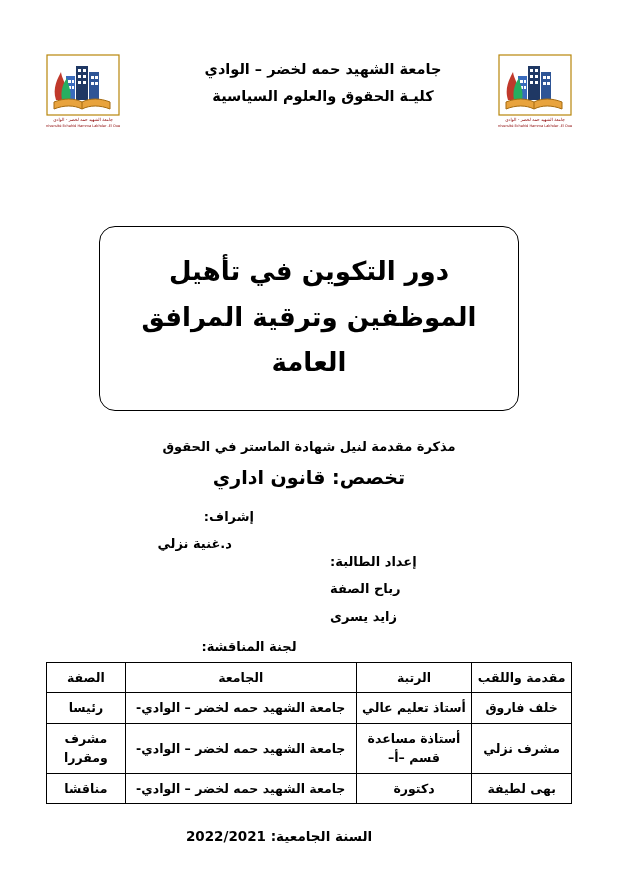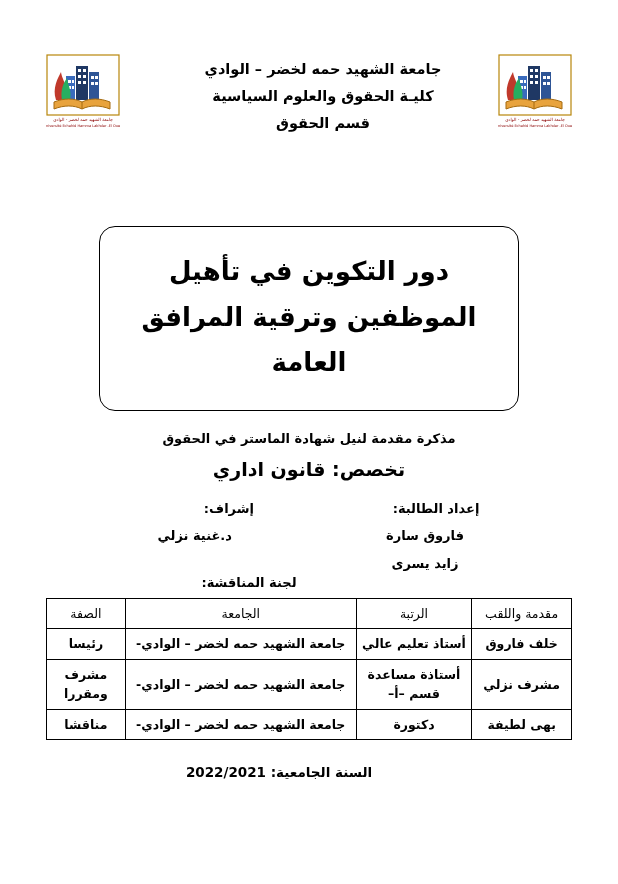--- a/index.html
+++ b/index.html
@@ -62,51 +62,51 @@
     font-weight: bold;
     line-height: 1.75;
     letter-spacing: 0px;
   }
 
   
   .subtitle {
     text-align: center;
     font-size: 13px;
     font-weight: bold;
-    margin-top: 16px;
+    margin-top: 24px;
     line-height: 1.9;
   }
   .specialty {
     text-align: center;
     font-size: 19px;
     font-weight: bold;
     line-height: 1.9;
   }
 
   
   .people {
     margin-top: 14px;
     display: flex;
     justify-content: space-between;
     font-size: 13px;
     font-weight: bold;
   }
   .people .col { width: 46%; }
-  .people .col.right { text-align: center; padding-right: 30px; box-sizing: border-box;}
+  .people .col.right { text-align: left; padding-right: 30px; box-sizing: border-box; margin-top: 45px;}
   .people .col.left  { text-align: right; padding-right: 34px; box-sizing: border-box;}
   .people .name {
     font-weight: bold;
     padding-top: 8px;
     padding-right: 22px;
     line-height: 1.8;
   }
 
   
   .jury-label {
-    margin-top: 0;
+    margin-top: 11px;
     text-align: center;
     font-size: 13px;
     font-weight: bold;
     padding-right: 120px;
   }
 
   table.jury {
     margin: 8px auto 0 auto;
     width: 100%;
     border-collapse: collapse;
@@ -114,21 +114,21 @@
     font-weight: bold;
     direction: rtl;
   }
   table.jury th, table.jury td {
     border: 1px solid #000;
     padding: 5px 4px;
     text-align: center;
     vertical-align: middle;
     line-height: 1.55;
   }
-  table.jury th { font-weight: normal; margin-left: 32px; }
+  table.jury th { font-weight: bold; margin-left: 32px; }
   .col-name { width: 19%; }
   .col-rank { width: 22%; }
   .col-univ { width: 44%; }
   .col-role { width: 15%; }
 
   .year {
     margin-top: 24px;
     text-align: center;
     font-size: 13.5px;
     font-weight: bold;
@@ -173,21 +173,20 @@
         <path d="M8 48 C18 44 28 44 36 48 C44 44 54 44 64 48 L64 55 C54 51 44 51 36 55 C28 51 18 51 8 55 Z" fill="#e8a33d" stroke="#a56b10" stroke-width="1"></path>
         <line x1="36" y1="48" x2="36" y2="55" stroke="#a56b10" stroke-width="1"></line>
         <text x="37" y="67" font-size="4.3" text-anchor="middle" fill="#8b0000" font-family="DejaVu Sans, sans-serif">جامعة الشهيد حمه لخضر - الوادي</text>
         <text x="37" y="73" font-size="3.5" text-anchor="middle" fill="#8b0000" font-family="DejaVu Sans, sans-serif">Université Echahid Hamma Lakhdar -El Oued</text>
       </svg>
     </div>
 
     <div class="header-text">
       <div>جامعة الشهيد حمه لخضر – الوادي</div>
       <div>كليـة الحقوق والعلوم السياسية</div>
-      <div>قسم الحقوق</div>
     </div>
 
     <div class="logo left">
       <svg width="74" height="78" viewBox="0 0 74 78" xmlns="http://www.w3.org/2000/svg">
         <rect x="1" y="1" width="72" height="60" fill="#ffffff" stroke="#b8860b" stroke-width="1.2"></rect>
         <rect x="30" y="12" width="12" height="34" fill="#1f3864"></rect>
         <rect x="43" y="18" width="10" height="28" fill="#2e5596"></rect>
         <rect x="20" y="22" width="9" height="24" fill="#3a6bbd"></rect>
         <g fill="#ffffff">
           <rect x="32" y="15" width="3" height="3"></rect>
@@ -219,21 +218,21 @@
     <div class="title-line">دور التكوين في تأهيل</div>
     <div class="title-line">الموظفين وترقية المرافق العامة</div>
   </div>
 
   <div class="subtitle">مذكرة مقدمة لنيل شهادة الماستر في الحقوق</div>
   <div class="specialty">تخصص: قانون اداري</div>
 
   <div class="people">
     <div class="col right">
       <div>إعداد الطالبة:</div>
-      <div class="name">فاروق سارة</div>
+      <div class="name">رباح الصفة</div>
       <div class="name" style="padding-top:4px">زايد يسرى</div>
     </div>
     <div class="col left">
       <div>إشراف:</div>
       <div class="name">د.غنية نزلي</div>
     </div>
   </div>
 
   <div class="jury-label">لجنة المناقشة:</div>
 

